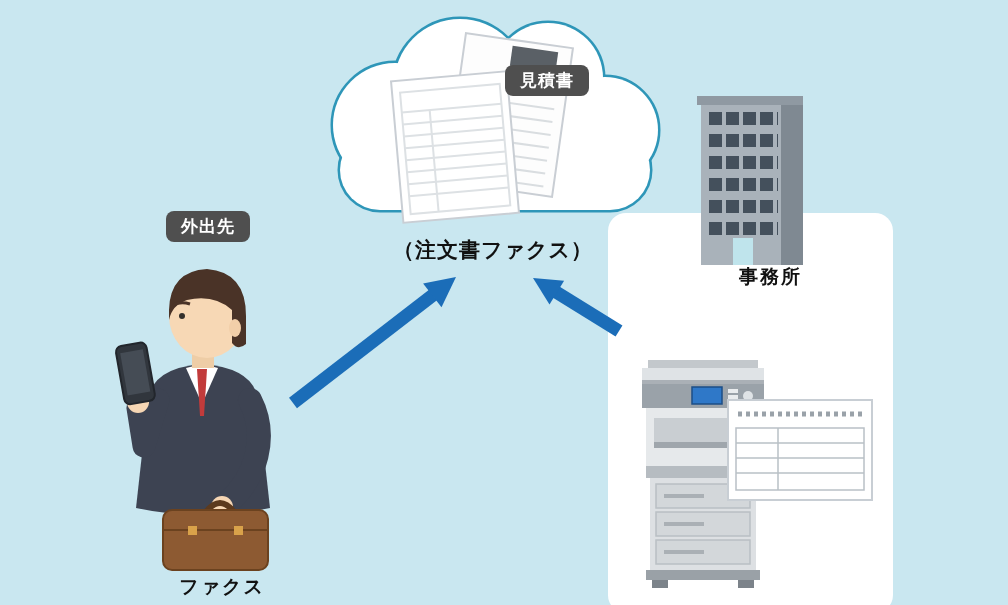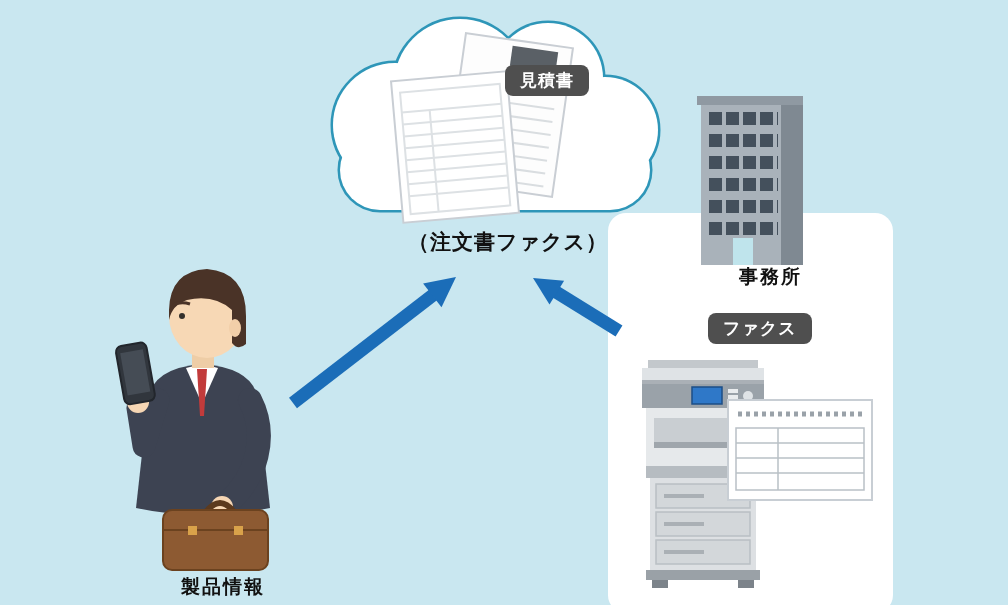--- a/index.html
+++ b/index.html
@@ -19,21 +19,21 @@
     height:31px;padding:0 15px;
     border-radius:8px;
     background:var(--badge-bg,#4f4f4f);
     color:var(--badge-text,#fff);
     font-weight:bold;font-size:17px;letter-spacing:1px;
     white-space:nowrap;
   }
   .caption{
     position:absolute;
     font-size:21px;font-weight:bold;letter-spacing:1px;
-    text-align:right;white-space:nowrap;
+    text-align:center;white-space:nowrap;margin-top:8px;
   }
   .label{
     position:absolute;
     font-size:19px;font-weight:bold;letter-spacing:2px;
     text-align:right;white-space:nowrap;
   }
   .panel{
     position:absolute;
     background:#ffffff;
     border-radius:18px;
@@ -90,20 +90,23 @@
       </g>
     </g>
   </svg>
 
   <div class="badge" style="left:505px;top:65px">
     <span>見積書</span>
   </div>
 
   <div class="caption" style="left:378px;top:228px;width:230px">（注文書ファクス）</div>
 
+  <div class="badge" style="left:166px;top:211px">
+    <span>外出先</span>
+  </div>
 
   <svg class="abs" style="left:100px;top:250px" width="205" height="330" viewBox="0 0 205 330">
     <g>
       <rect x="74" y="245" width="27" height="65" fill="#2c323f"></rect>
       <rect x="109" y="245" width="27" height="65" fill="#2c323f"></rect>
       <rect x="64" y="306" width="44" height="13" rx="6" fill="#20252d"></rect>
       <rect x="104" y="306" width="44" height="13" rx="6" fill="#20252d"></rect>
     </g>
     <path d="M 48 150 Q 52 118 102 114 Q 154 118 158 150 L 170 258 Q 102 272 36 258 Z" fill="#3d4352"></path>
     <path d="M 86 118 L 102 114 L 118 118 L 102 154 Z" fill="#ffffff"></path>
@@ -124,42 +127,39 @@
     <path d="M 73 55 Q 81 51 90 54" stroke="#4a3327" stroke-width="3" fill="none"></path>
     <g>
       <path d="M 106 262 Q 120 244 134 262" stroke="#5c3a1e" stroke-width="6" fill="none"></path>
       <rect x="63" y="260" width="105" height="60" rx="9" fill="#8d5a32" stroke="#6b421f" stroke-width="2"></rect>
       <line x1="63" y1="280" x2="168" y2="280" stroke="#6b421f" stroke-width="2"></line>
       <rect x="88" y="276" width="9" height="9" fill="#d9a24a"></rect>
       <rect x="134" y="276" width="9" height="9" fill="#d9a24a"></rect>
     </g>
   </svg>
 
-  <div class="label" style="left:145px;top:574px;width:120px">製品情報</div>
+  <div class="label" style="left:145px;top:574px;width:120px">ファクス</div>
 
   <div class="panel" style="left:608px;top:213px;width:285px;height:400px"></div>
 
   <svg class="abs" style="left:695px;top:90px" width="115" height="176" viewBox="0 0 115 176">
     <defs>
       <pattern id="win" patternUnits="userSpaceOnUse" x="14" y="22" width="17" height="22">
         <rect width="13" height="13" fill="#44505c"></rect>
       </pattern>
     </defs>
     <rect x="2" y="6" width="106" height="9" fill="#8f99a2"></rect>
     <rect x="6" y="15" width="80" height="160" fill="#a9b2ba"></rect>
     <rect x="86" y="15" width="22" height="160" fill="#7f8992"></rect>
     <rect x="14" y="22" width="69" height="124" fill="url(#win)"></rect>
     <rect x="38" y="148" width="20" height="27" fill="#bfe4ec"></rect>
   </svg>
 
   <div class="label" style="left:698px;top:264px;width:104px">事務所</div>
 
-  <div class="badge" style="left:708px;top:313px">
-    <span>ファクス</span>
-  </div>
 
   <svg class="abs" style="left:634px;top:356px" width="152" height="238" viewBox="0 0 152 238">
     <g>
       <rect x="14" y="4" width="110" height="8" fill="#c3c8cc"></rect>
       <rect x="8" y="12" width="122" height="14" fill="#dfe3e6"></rect>
       <rect x="8" y="24" width="122" height="4" fill="#aab0b6"></rect>
     </g>
     <g>
       <rect x="8" y="28" width="122" height="24" fill="#9aa2a9"></rect>
       <rect x="58" y="31" width="30" height="17" fill="#2f78c8" stroke="#1d4e86" stroke-width="1.5"></rect>

